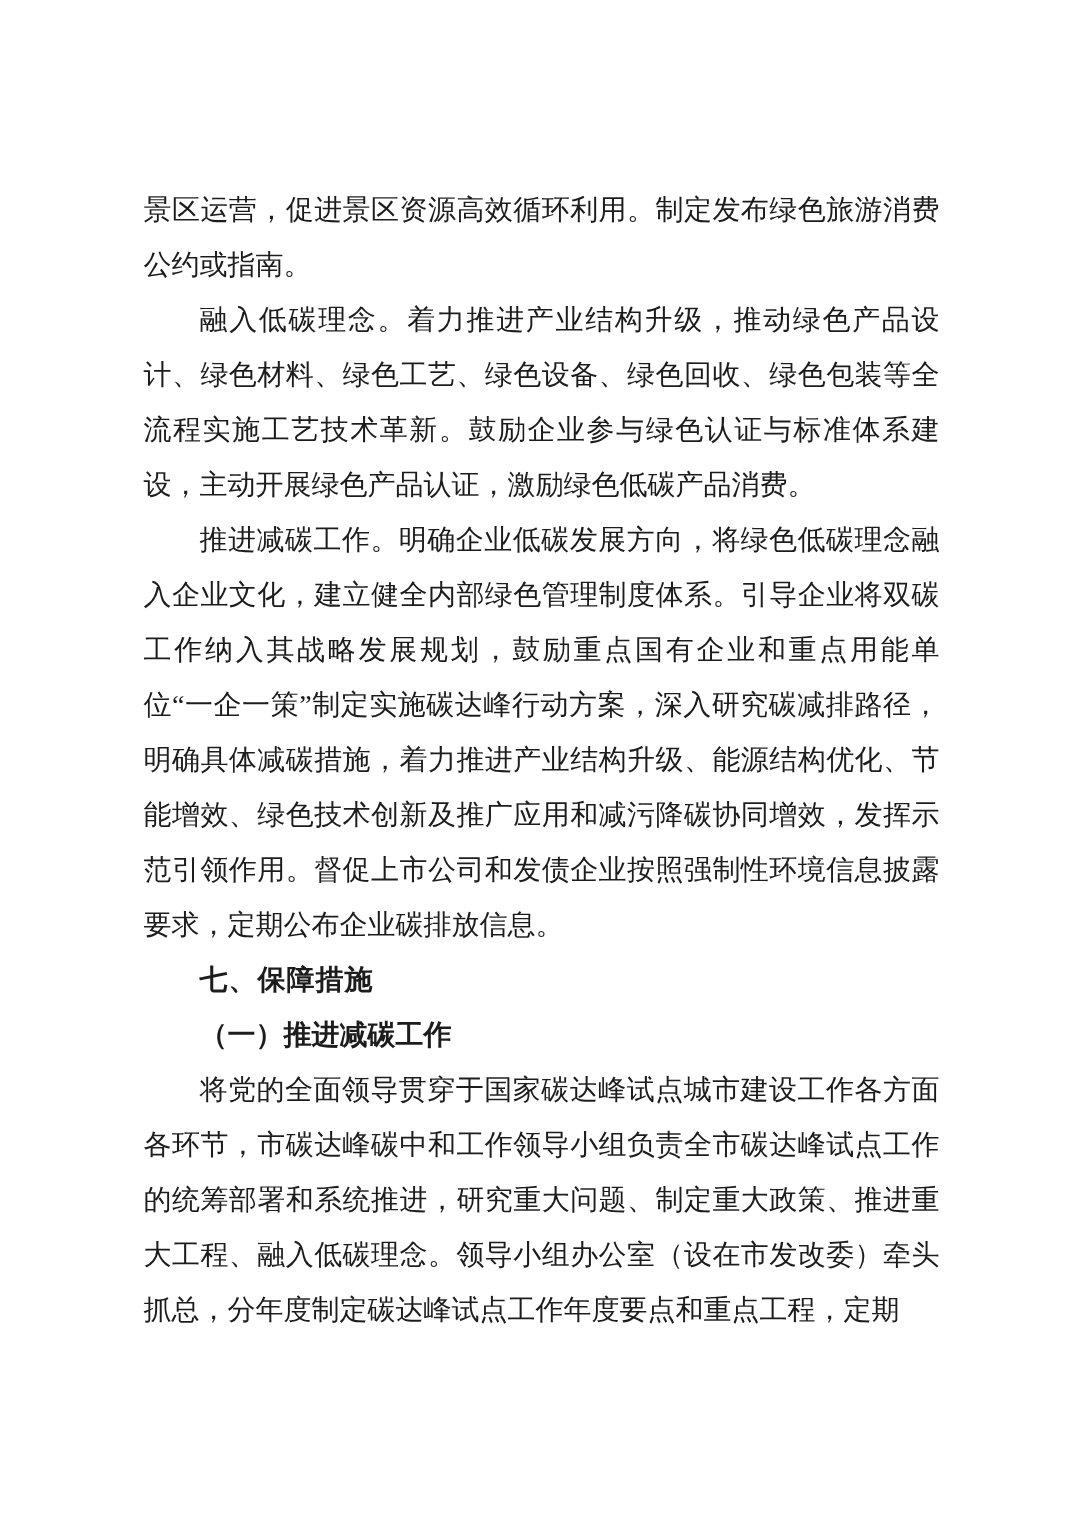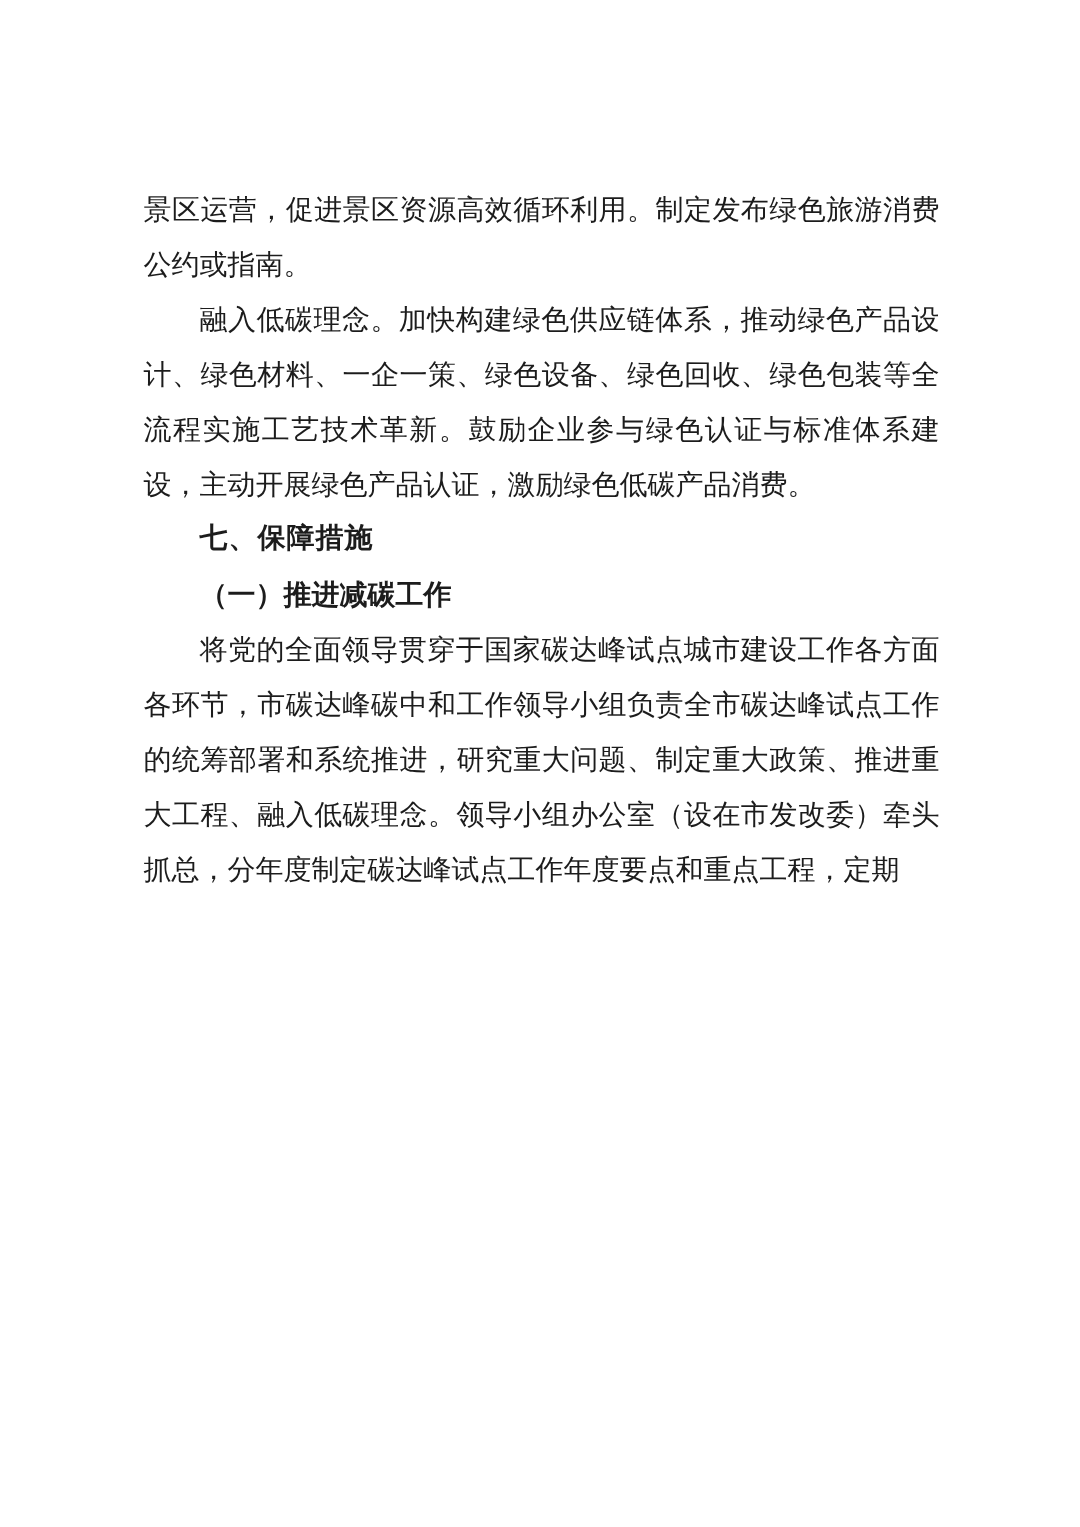--- a/index.html
+++ b/index.html
@@ -31,32 +31,33 @@
   .page p.continuation {
     text-indent: 0;
   }
   .page p.heading {
     font-weight: bold;
     text-align: left;
   }
   .page p.heading-hei {
     font-weight: bold;
     text-align: left;
-    font-family: Liberation Mono, monospace;
+    font-family: Liberation Serif, serif;
     letter-spacing: 1px;
   }
 </style>
 </head>
 <body>
 
 <div class="page">
   <p class="continuation">景区运营，促进景区资源高效循环利用。制定发布绿色旅游消费公约或指南。</p>
 
 
-  <p>融入低碳理念。加快构建绿色供应链体系，推动绿色产品设计、绿色材料、一企一策、绿色设备、绿色回收、绿色包装等全流程实施工艺技术革新。鼓励企业参与绿色认证与标准体系建设，主动开展绿色产品认证，激励绿色低碳产品消费。</p>
+  <p>融入低碳理念。着力推进产业结构升级，推动绿色产品设计、绿色材料、绿色工艺、绿色设备、绿色回收、绿色包装等全流程实施工艺技术革新。鼓励企业参与绿色认证与标准体系建设，主动开展绿色产品认证，激励绿色低碳产品消费。</p>
 
+  <p>推进减碳工作。明确企业低碳发展方向，将绿色低碳理念融入企业文化，建立健全内部绿色管理制度体系。引导企业将双碳工作纳入其战略发展规划，鼓励重点国有企业和重点用能单位“一企一策”制定实施碳达峰行动方案，深入研究碳减排路径，明确具体减碳措施，着力推进产业结构升级、能源结构优化、节能增效、绿色技术创新及推广应用和减污降碳协同增效，发挥示范引领作用。督促上市公司和发债企业按照强制性环境信息披露要求，定期公布企业碳排放信息。</p>
 
   <p class="heading-hei">七、保障措施</p>
 
   <p class="heading">（一）推进减碳工作</p>
 
   <p>将党的全面领导贯穿于国家碳达峰试点城市建设工作各方面各环节，市碳达峰碳中和工作领导小组负责全市碳达峰试点工作的统筹部署和系统推进，研究重大问题、制定重大政策、推进重大工程、融入低碳理念。领导小组办公室（设在市发改委）牵头抓总，分年度制定碳达峰试点工作年度要点和重点工程，定期</p>
 </div>
 
 </body></html>

